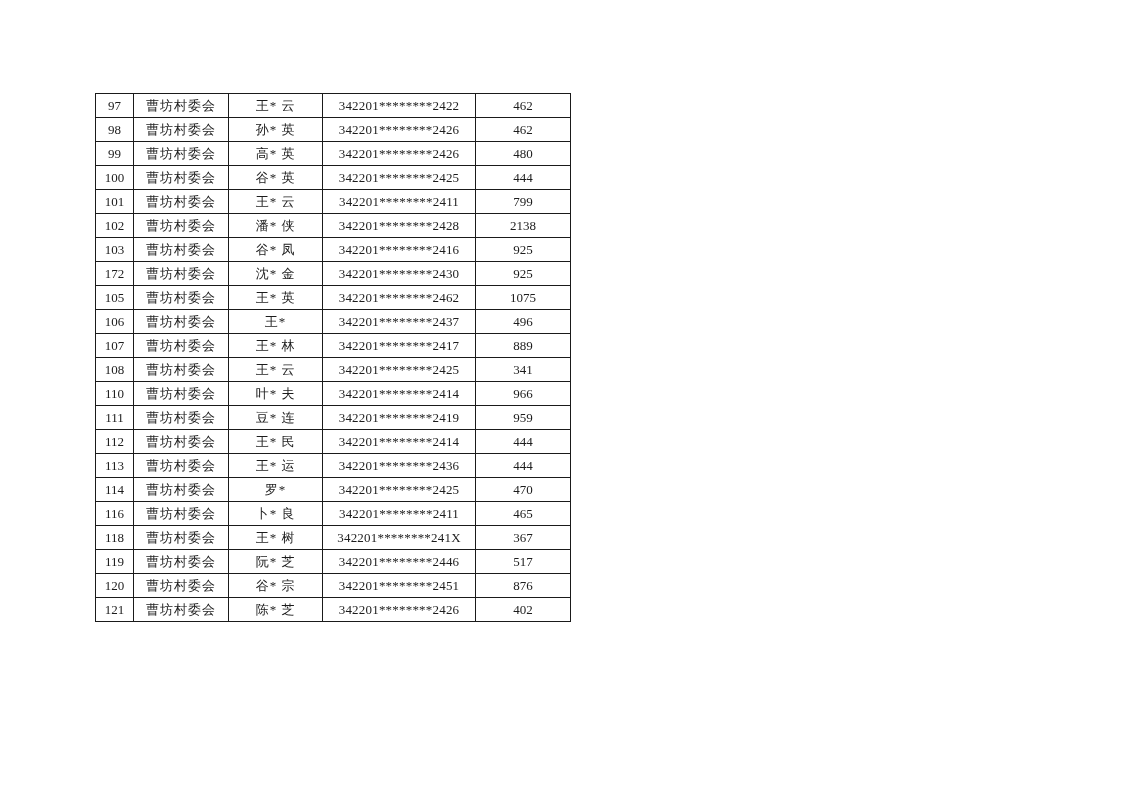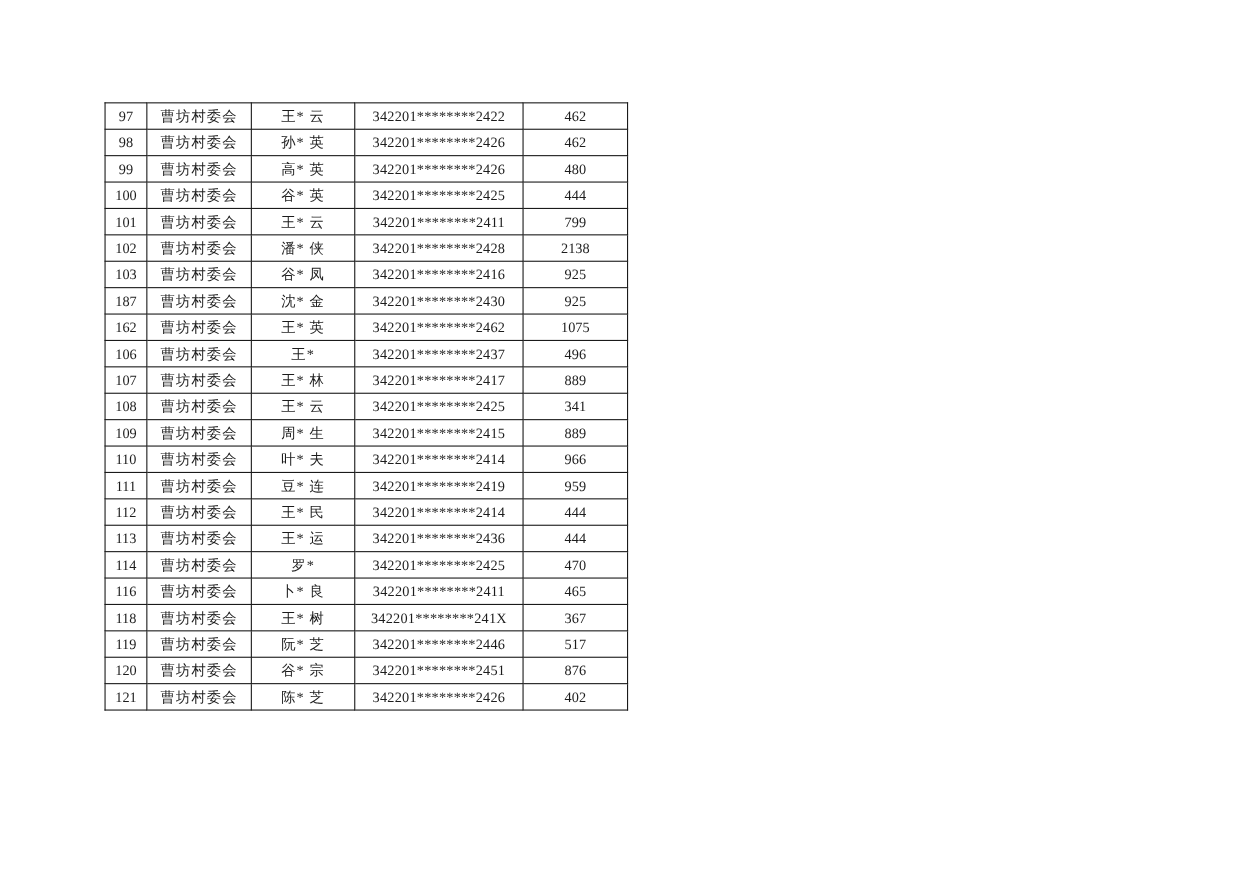--- a/index.html
+++ b/index.html
@@ -108,29 +108,29 @@
 
   <tr>
     <td class="cell-index">103</td>
     <td class="cell-village">曹坊村委会</td>
     <td class="cell-name">谷* 凤</td>
     <td class="cell-id">342201********2416</td>
     <td class="cell-amount">925</td>
   </tr>
 
   <tr>
-    <td class="cell-index">187</td>
+    <td class="cell-index">172</td>
     <td class="cell-village">曹坊村委会</td>
     <td class="cell-name">沈* 金</td>
     <td class="cell-id">342201********2430</td>
     <td class="cell-amount">925</td>
   </tr>
 
   <tr>
-    <td class="cell-index">162</td>
+    <td class="cell-index">105</td>
     <td class="cell-village">曹坊村委会</td>
     <td class="cell-name">王* 英</td>
     <td class="cell-id">342201********2462</td>
     <td class="cell-amount">1075</td>
   </tr>
 
   <tr>
     <td class="cell-index">106</td>
     <td class="cell-village">曹坊村委会</td>
     <td class="cell-name">王*</td>
@@ -147,27 +147,20 @@
   </tr>
 
   <tr>
     <td class="cell-index">108</td>
     <td class="cell-village">曹坊村委会</td>
     <td class="cell-name">王* 云</td>
     <td class="cell-id">342201********2425</td>
     <td class="cell-amount">341</td>
   </tr>
 
-  <tr>
-    <td class="cell-index">109</td>
-    <td class="cell-village">曹坊村委会</td>
-    <td class="cell-name">周* 生</td>
-    <td class="cell-id">342201********2415</td>
-    <td class="cell-amount">889</td>
-  </tr>
 
   <tr>
     <td class="cell-index">110</td>
     <td class="cell-village">曹坊村委会</td>
     <td class="cell-name">叶* 夫</td>
     <td class="cell-id">342201********2414</td>
     <td class="cell-amount">966</td>
   </tr>
 
   <tr>

